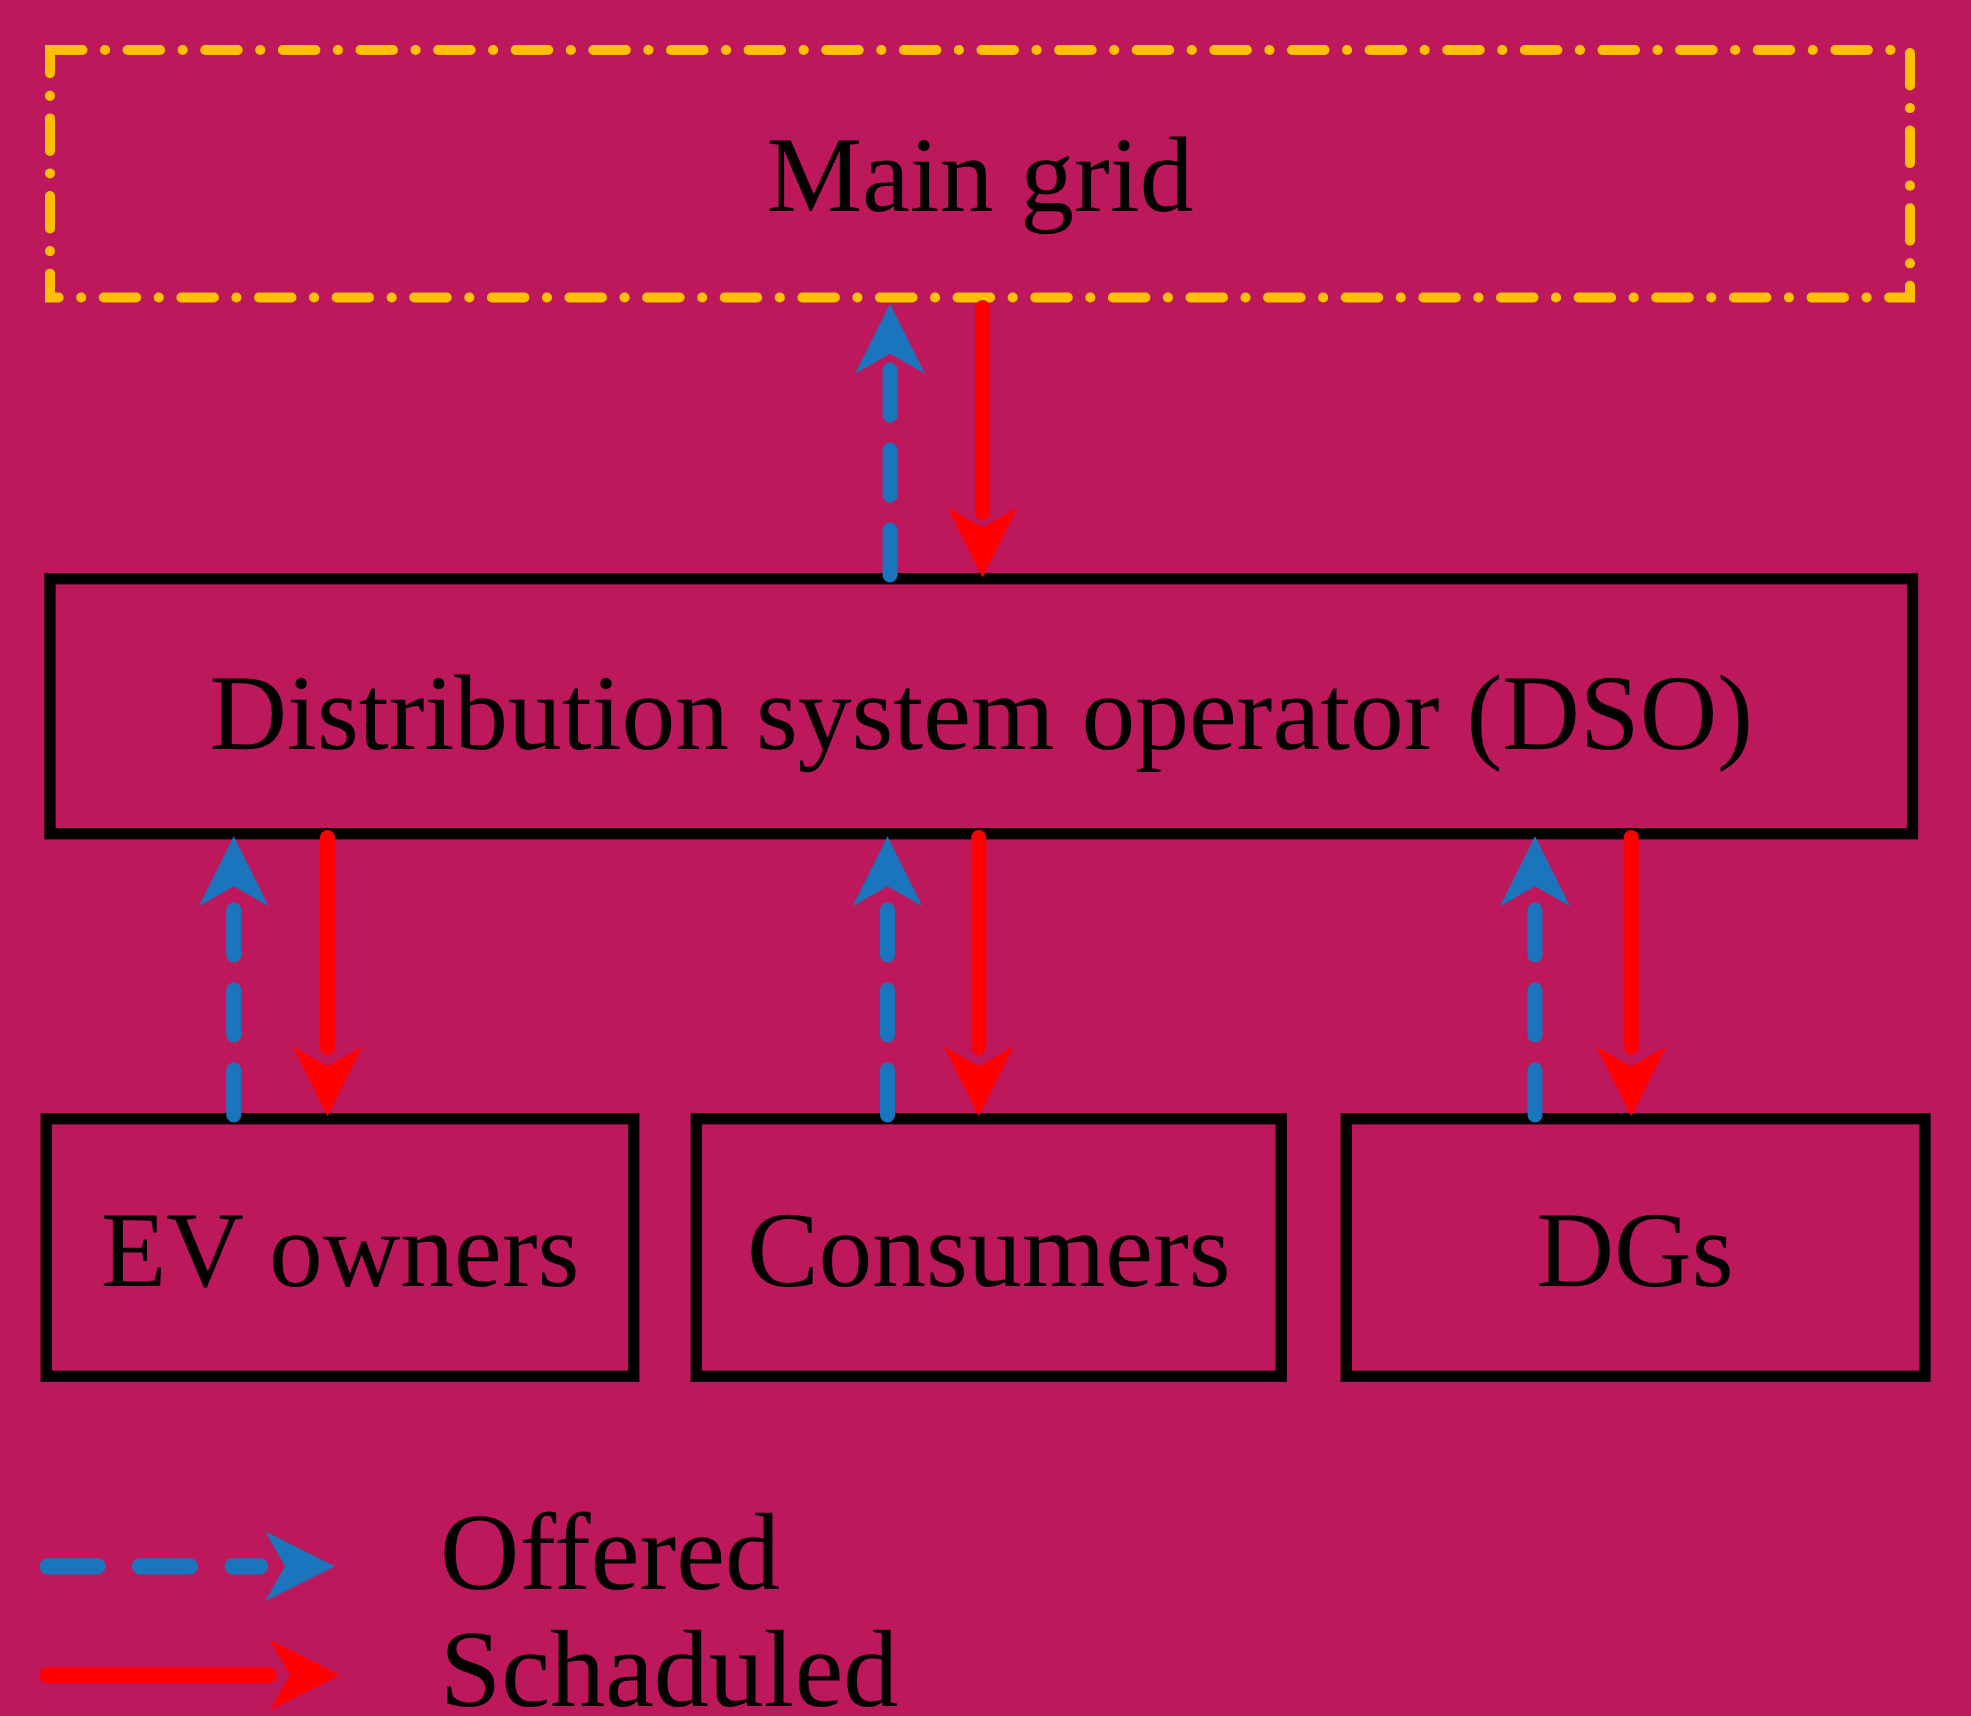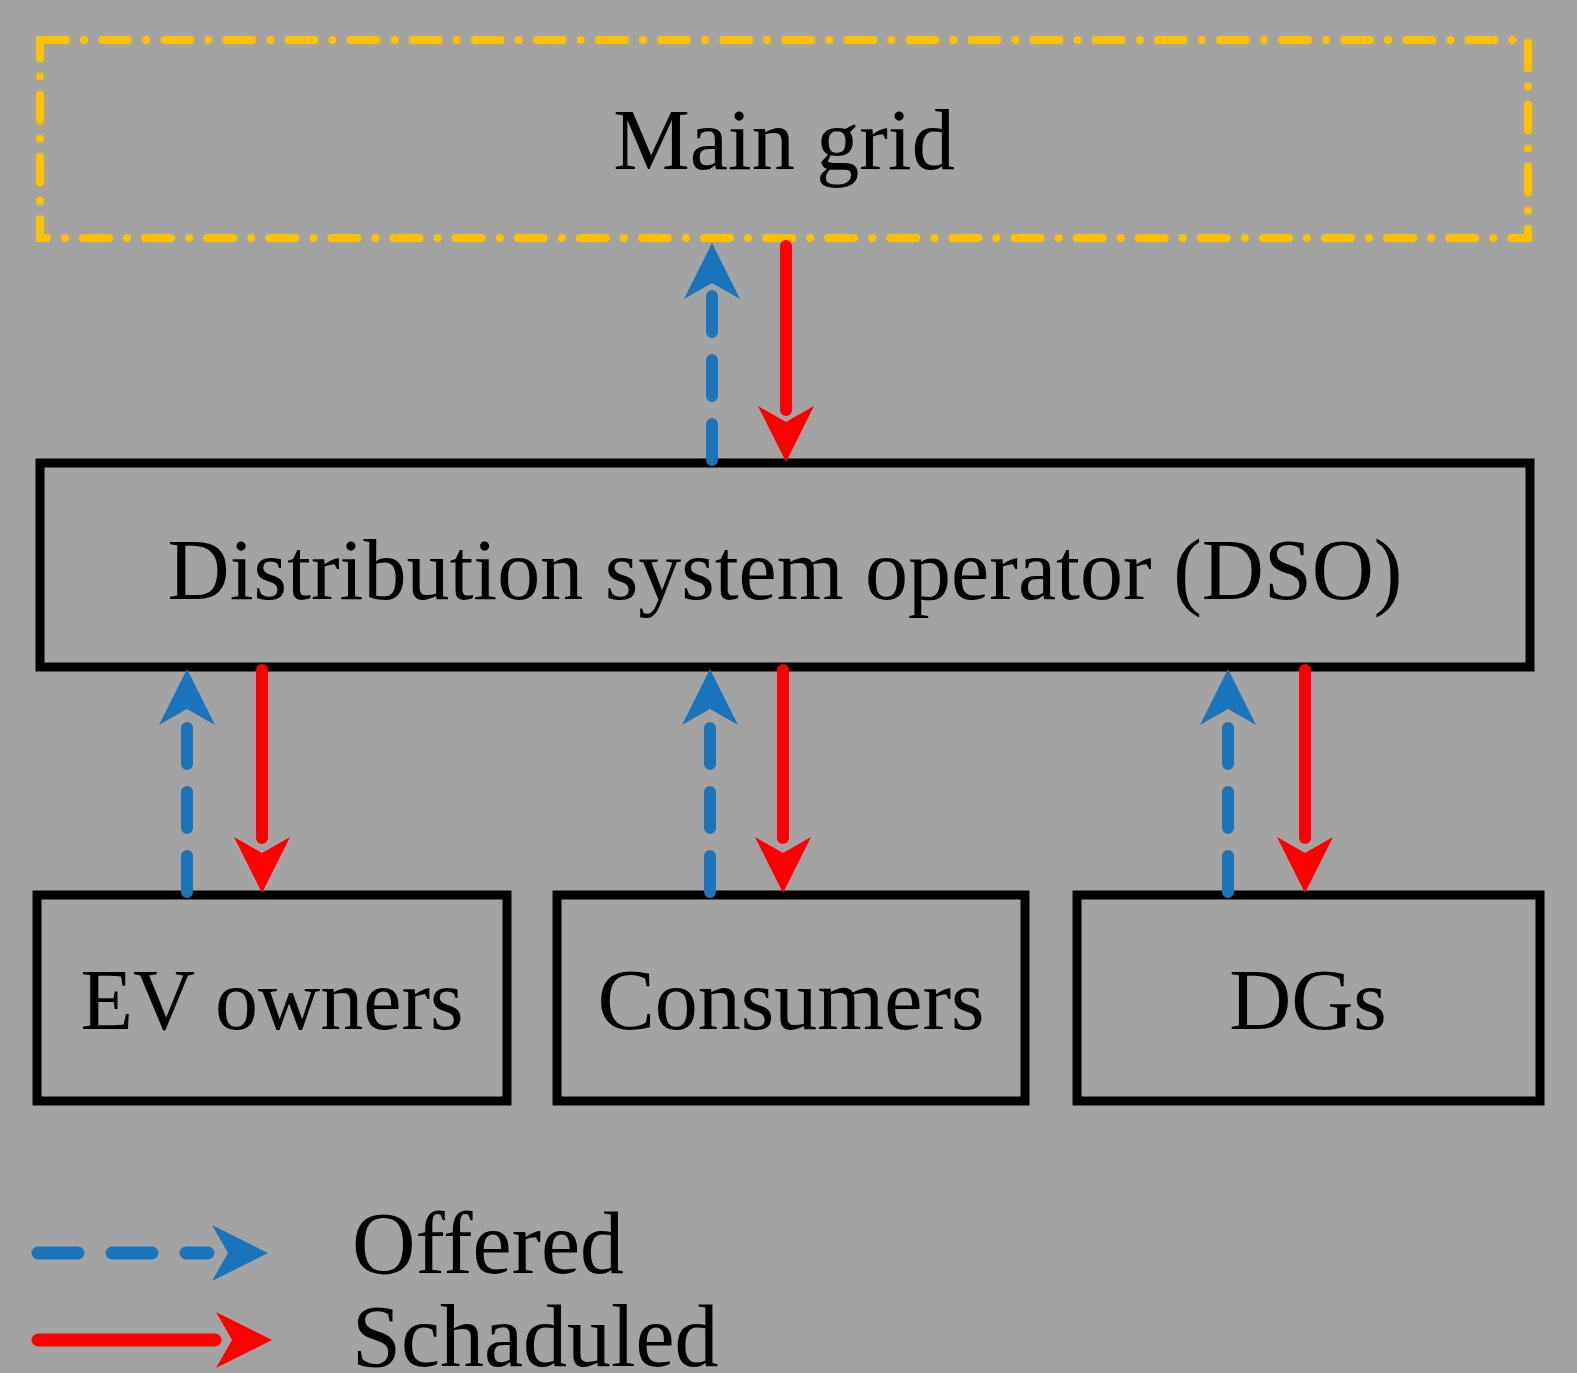--- a/index.html
+++ b/index.html
@@ -4,21 +4,21 @@
 <style>
   html, body {
     margin: 0;
     padding: 0;
     background: #ffffff;
   }
   .stage {
     position: relative;
     width: 1577px;
     height: 1373px;
-    background: #a3a3a3;
+    background: #be185d;
     overflow: hidden;
     text-align: right;
   }
   svg {
     display: block;
   }
   .node-label {
     font-family: "Liberation Serif", "DejaVu Serif", serif;
     font-size: 86px;
     fill: #000000;

